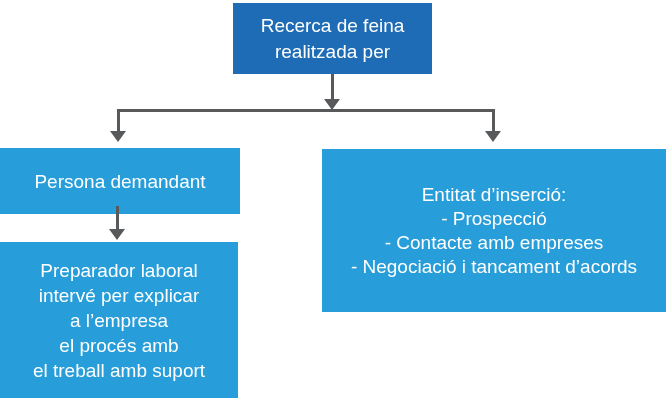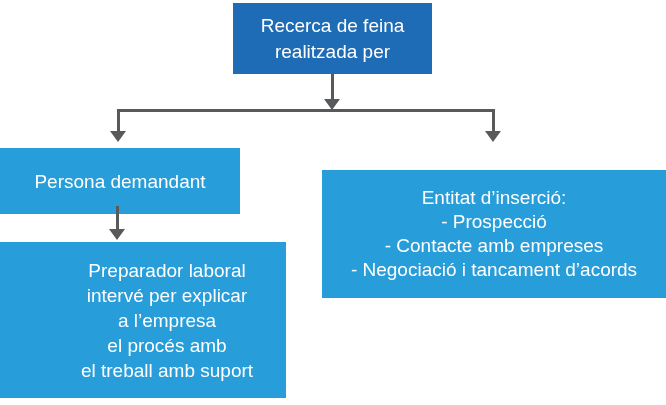--- a/index.html
+++ b/index.html
@@ -33,30 +33,28 @@
     background: var(--root-bg, #1e6cb5);
     line-height: 26px;
   }
   .node-persona {
     left: 0px; top: 148px;
     width: 240px; height: 66px;
     background: var(--node-bg, #279dd9);
   }
   .node-entitat {
     left: 322px; top: 149px;
-    width: 344px; height: 128px;
+    width: 344px; height: 163px;
     background: var(--node-bg, #279dd9);
     line-height: 24px;
-    margin-top: 21px;
   }
   .node-preparador {
     left: 0px; top: 242px;
     width: 238px; height: 156px;
     background: var(--node-bg, #279dd9);
-    padding-left: 48px;
   }
   .cline {
     position: absolute;
     background: var(--connector, #58595b);
   }
   .arrowhead {
     position: absolute;
     width: 0; height: 0;
     border-left: 8px solid transparent;
     border-right: 8px solid transparent;

